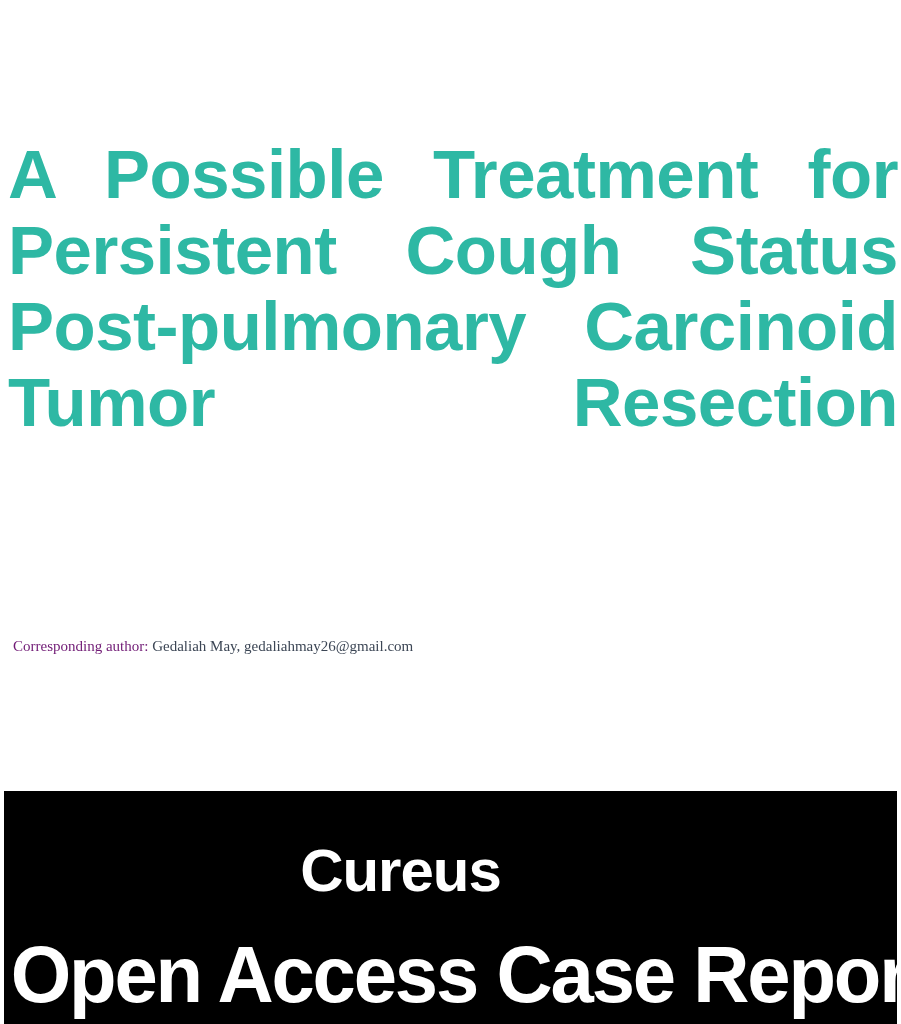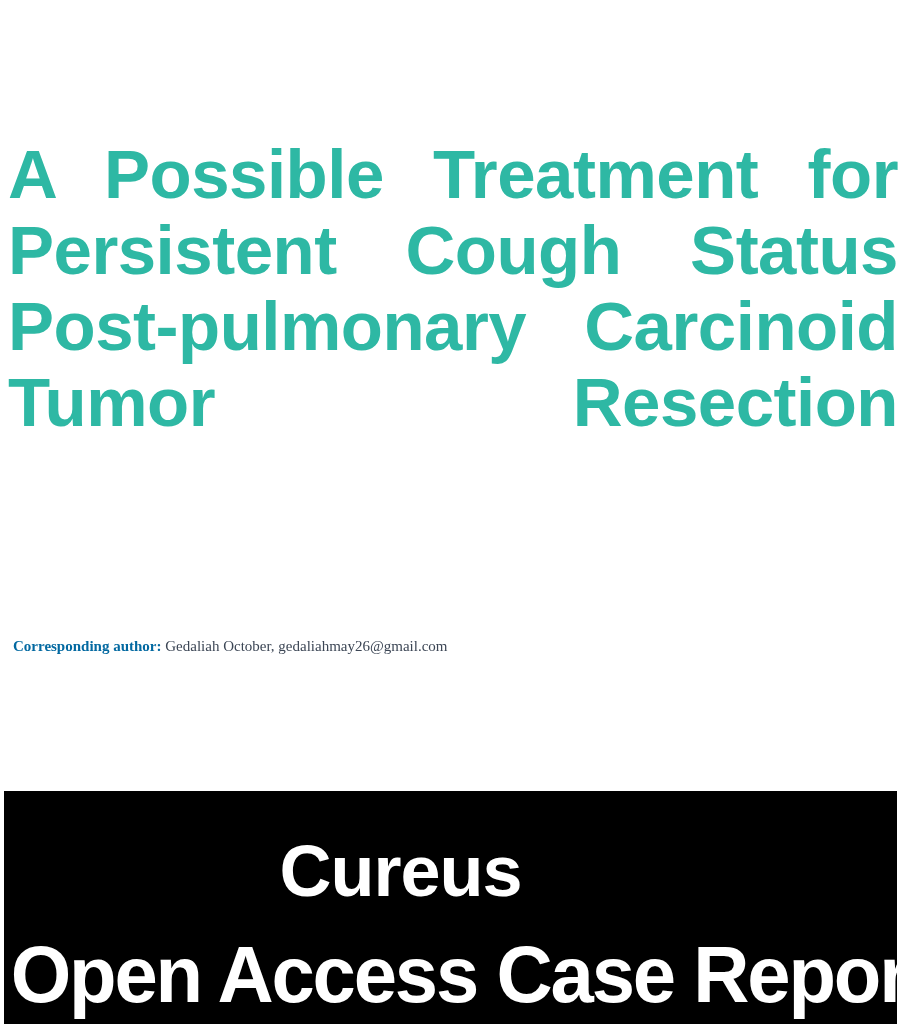--- a/index.html
+++ b/index.html
@@ -98,43 +98,43 @@
     position: absolute;
     left: 13px;
     top: 595px;
     width: 862px;
     font-family: "Liberation Serif", "DejaVu Serif", serif;
     font-size: 15px;
     line-height: 22px;
     color: #3c4655;
   }
   .corresponding .corr-label {
-    font-weight: bold;
-    color: #0369a1;
+    font-weight: normal;
+    color: #701a75;
   }
 
   
   .banner {
     position: absolute;
     left: 4px;
     top: 751px;
     width: 893px;
     height: 273px;
     background: #000000;
     overflow: hidden;
   }
   .banner-brand {
     position: absolute;
     left: 0;
     top: 36px;
     width: 793px;
     text-align: center;
     font-family: "Liberation Sans", "DejaVu Sans", sans-serif;
     font-weight: bold;
-    font-size: 72px;
+    font-size: 60px;
     line-height: 88px;
     letter-spacing: -1px;
     color: #ffffff;
   }
   .banner-subtitle {
     position: absolute;
     left: 0;
     top: 142px;
     width: 893px;
     text-align: center;
@@ -154,21 +154,21 @@
 
 <div class="page">
 
   <div class="title-block">
     <h1 class="article-title">A Possible Treatment for Persistent Cough Status Post-pulmonary Carcinoid Tumor Resection</h1>
   </div>
 
 
 
   <div class="corresponding">
-    <span class="corr-label">Corresponding author:</span><span> Gedaliah October, gedaliahmay26@gmail.com</span>
+    <span class="corr-label">Corresponding author:</span><span> Gedaliah May, gedaliahmay26@gmail.com</span>
   </div>
 
   <div class="banner">
     <div class="banner-brand">Cureus</div>
     <div class="banner-subtitle">Open Access Case Report</div>
   </div>
 
 </div>
 
 </body></html>

